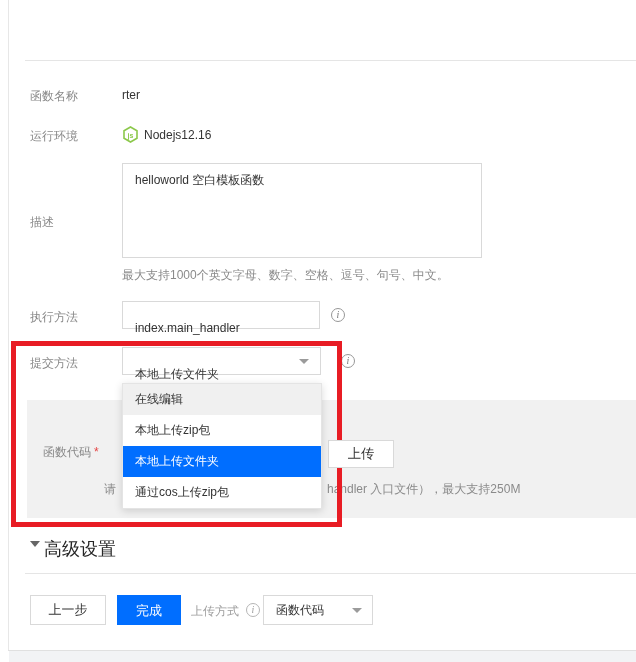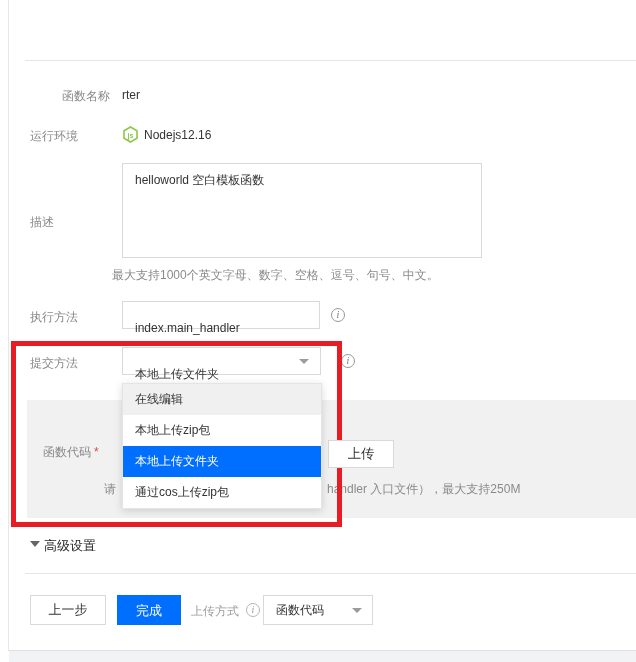--- a/index.html
+++ b/index.html
@@ -43,54 +43,54 @@
   .annotation { position:absolute; left:11px; top:341px; width:331px; height:186px; border:5px solid #e81c24; z-index:5; pointer-events:none; }
 
   
   .popup { position:absolute; left:122px; top:383px; width:200px; background:#fff; border:1px solid #e4e4e4; box-shadow:0 2px 8px rgba(0,0,0,.15); z-index:10; }
   .popup .opt { height:31px; line-height:31px; padding-left:12px; color:#333; background:#fff; cursor:pointer; }
   .popup .opt.first { background:#f0f0f0; }
   .popup .opt.selected { background:#006eff; color:#fff; }
 
   
   .adv-tri { position:absolute; left:30px; top:541px; width:0; height:0; border-left:5px solid transparent; border-right:5px solid transparent; border-top:6px solid #666; }
-  .adv-label { position:absolute; left:44px; top:537px; font-size:13px; color:#262626; }
+  .adv-label { position:absolute; left:44px; top:537px; font-size:18px; color:#262626; }
   .mid-divider { position:absolute; left:25px; top:573px; width:611px; height:1px; background:#e5e5e5; }
 
   
   .btn { position:absolute; height:30px; text-align:center; line-height:28px; font-size:13px; cursor:pointer; }
   .btn-prev { left:30px; top:595px; width:76px; background:#fff; border:1px solid #d9d9d9; color:#333; }
   .btn-finish { left:117px; top:595px; width:64px; background:#006eff; border:1px solid #006eff; color:#fff; line-height:30px; }
   .upload-mode-label { position:absolute; left:191px; top:603px; color:#9d9d9d; }
   .upload-mode-info { left:246px; top:603px; border-color:#b5b5b5; color:#9d9d9d; }
   .mode-select { position:absolute; left:263px; top:595px; width:110px; height:30px; cursor:pointer; }
   .mode-select .txt { position:absolute; left:12px; top:0; line-height:28px; color:#333; }
 </style>
 </head>
 <body>
 
 <div id="page">
 
   <div class="left-rail"></div>
 
   <div class="hdr-divider"></div>
 
-  <div class="f-label" style="top:88px;margin-left:32px;">函数名称</div>
+  <div class="f-label" style="top:88px;">函数名称</div>
   <div class="f-value" style="left:122px; top:88px;">rter</div>
 
   <div class="f-label" style="top:128px;">运行环境</div>
   <svg class="rt-icon" viewBox="0 0 17 17">
     <polygon points="8.5,1 15,4.75 15,12.25 8.5,16 2,12.25 2,4.75" fill="none" stroke="#8cc84b" stroke-width="1.6"></polygon>
     <text x="8.5" y="11.5" font-size="7" fill="#8cc84b" text-anchor="middle" font-family="Liberation Sans, sans-serif" font-weight="bold">js</text>
   </svg>
   <div class="f-value" style="left:144px; top:128px;">Nodejs12.16</div>
 
   <div class="f-label" style="top:168px;margin-top:46px;">描述</div>
   <div class="textarea box">helloworld 空白模板函数</div>
-  <div class="hint" style="left:112px; top:267px;">最大支持1000个英文字母、数字、空格、逗号、句号、中文。</div>
+  <div class="hint" style="left:122px; top:267px;">最大支持1000个英文字母、数字、空格、逗号、句号、中文。</div>
 
   <div class="f-label" style="top:309px;">执行方法</div>
   <div class="input box" style="left:122px; top:301px; width:198px; height:28px;">index.main_handler</div>
   <div class="info-icon" style="left:331px; top:308px;">i</div>
 
   <div class="f-label" style="top:355px;">提交方法</div>
   <div class="input box" style="left:122px; top:347px; width:199px; height:28px;">
     <span>本地上传文件夹</span>
     <span class="sel-caret" style="left:176px; top:11px;"></span>
   </div>

